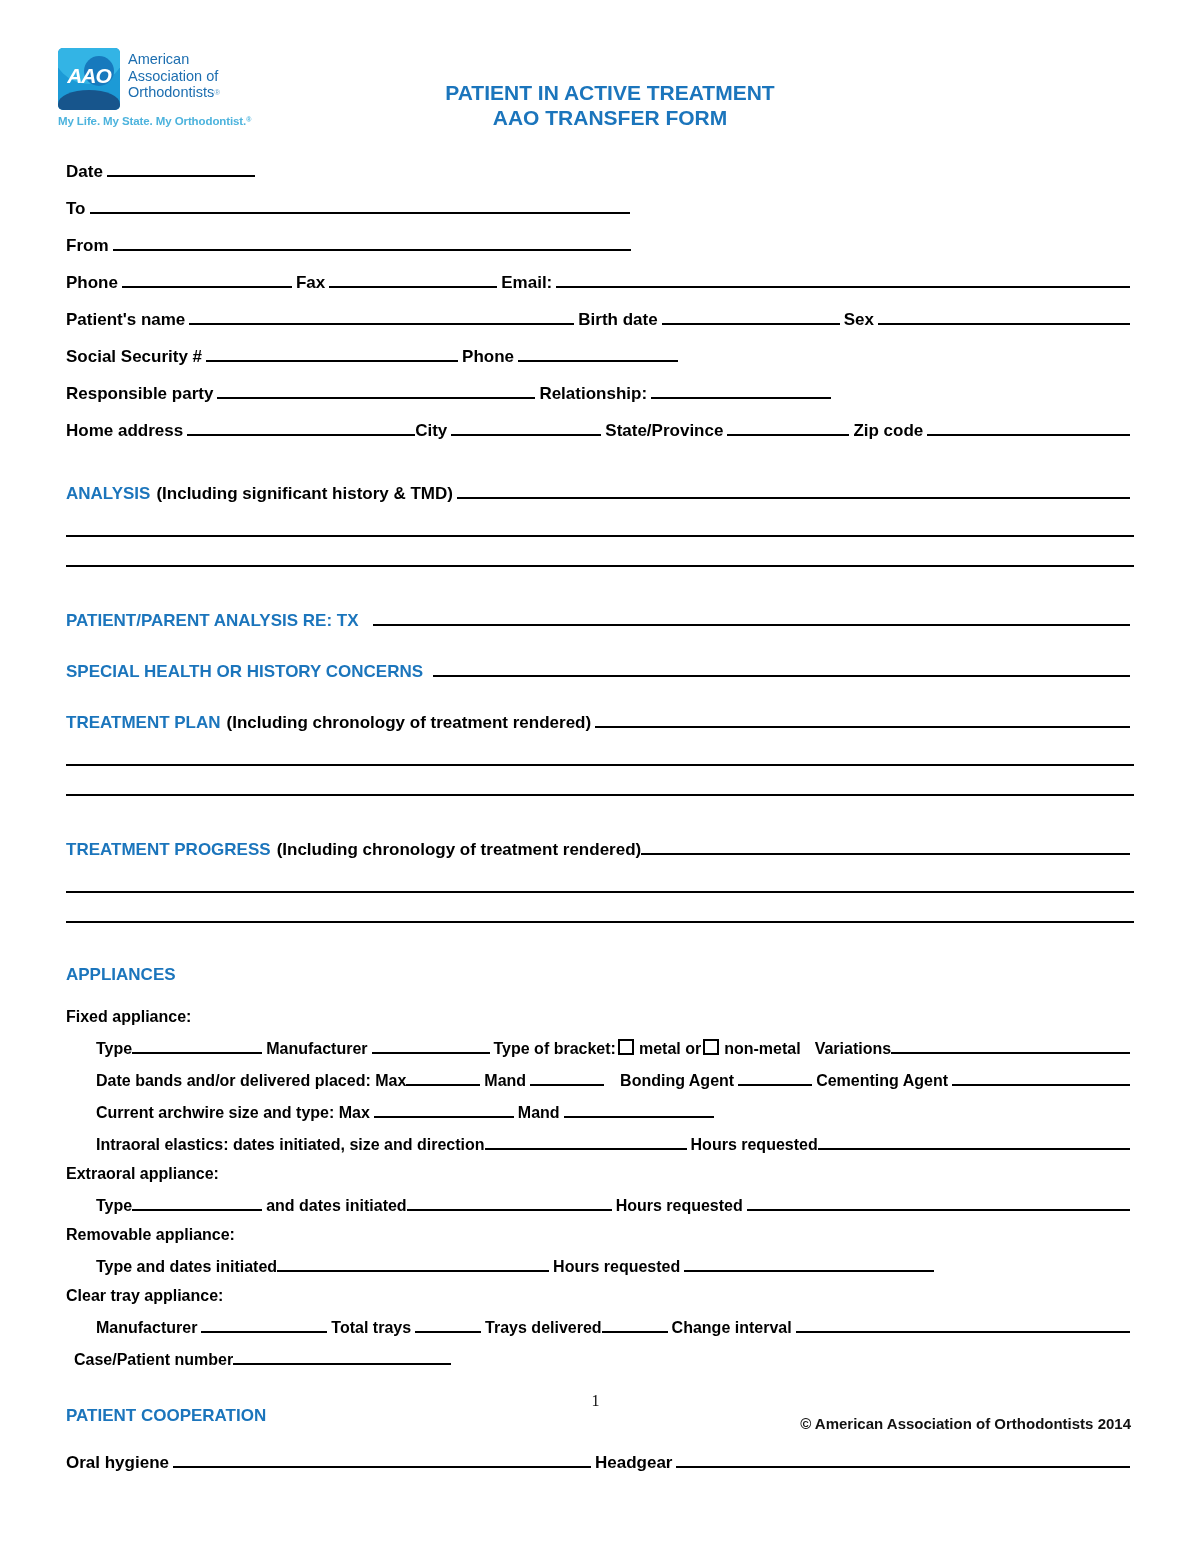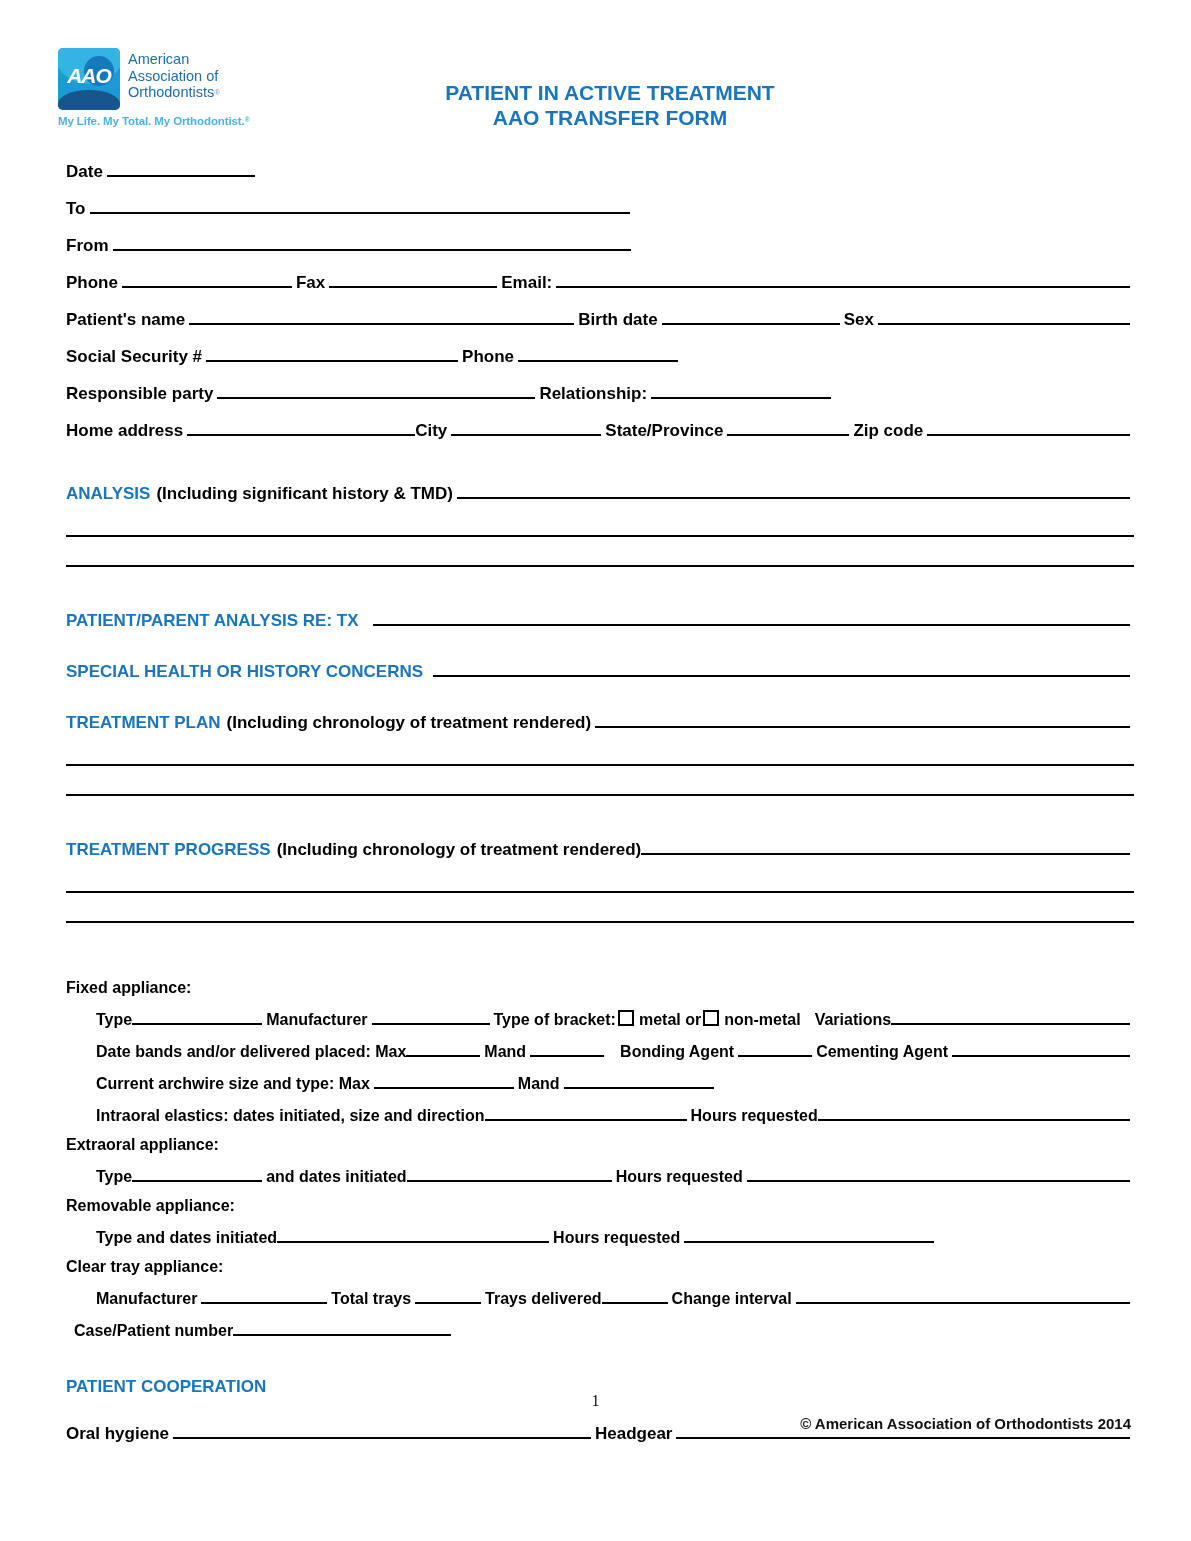--- a/index.html
+++ b/index.html
@@ -249,21 +249,21 @@
           <div class="circle"></div>
           <div class="band"></div>
           <div class="aao">AAO</div>
         </div>
         <div class="logo-words">
           <div>American</div>
           <div>Association of</div>
           <div><span>Orthodontists</span><span class="reg">®</span></div>
         </div>
       </div>
-      <div class="tagline"><span>My Life. My Total. My Orthodontist.</span><span class="reg">®</span></div>
+      <div class="tagline"><span>My Life. My State. My Orthodontist.</span><span class="reg">®</span></div>
     </div>
 
     <div class="doc-title">
       <div>PATIENT IN ACTIVE TREATMENT</div>
       <div>AAO TRANSFER FORM</div>
     </div>
 
   </div>
 
   <div class="content">
@@ -368,20 +368,23 @@
       <span class="sect">TREATMENT PROGRESS</span>
       <span style="width:6px"></span>
       <span class="sect-sub">(Including chronology of treatment rendered)</span>
       <span class="rule grow" style="margin-left:0"></span>
     </div>
     <div class="blankrule first"></div>
     <div class="blankrule"></div>
 
     <div class="gap-s"></div>
 
+    <div class="line tight">
+      <span class="sect">APPLIANCES</span>
+    </div>
 
     <div style="height:14px"></div>
 
     <div class="sub-line">
       <span>Fixed appliance:</span>
     </div>
 
     <div class="sub-line indent1">
       <span>Type</span>
       <span class="rule" style="width:130px;margin-left:0"></span>

